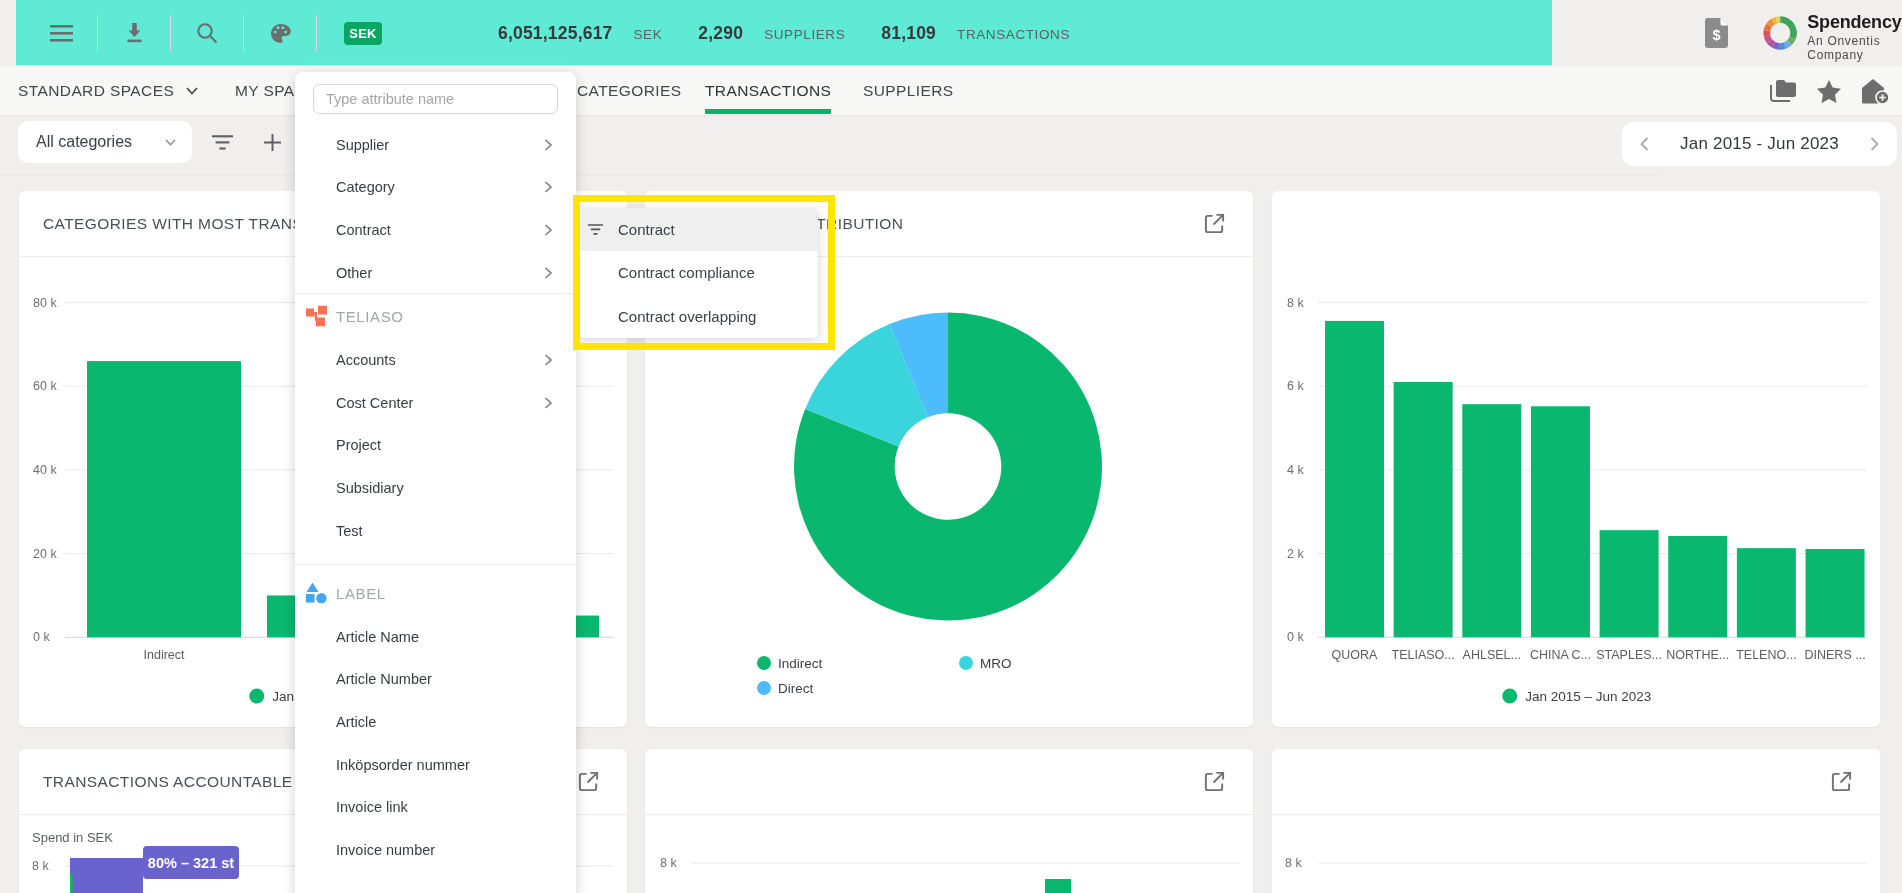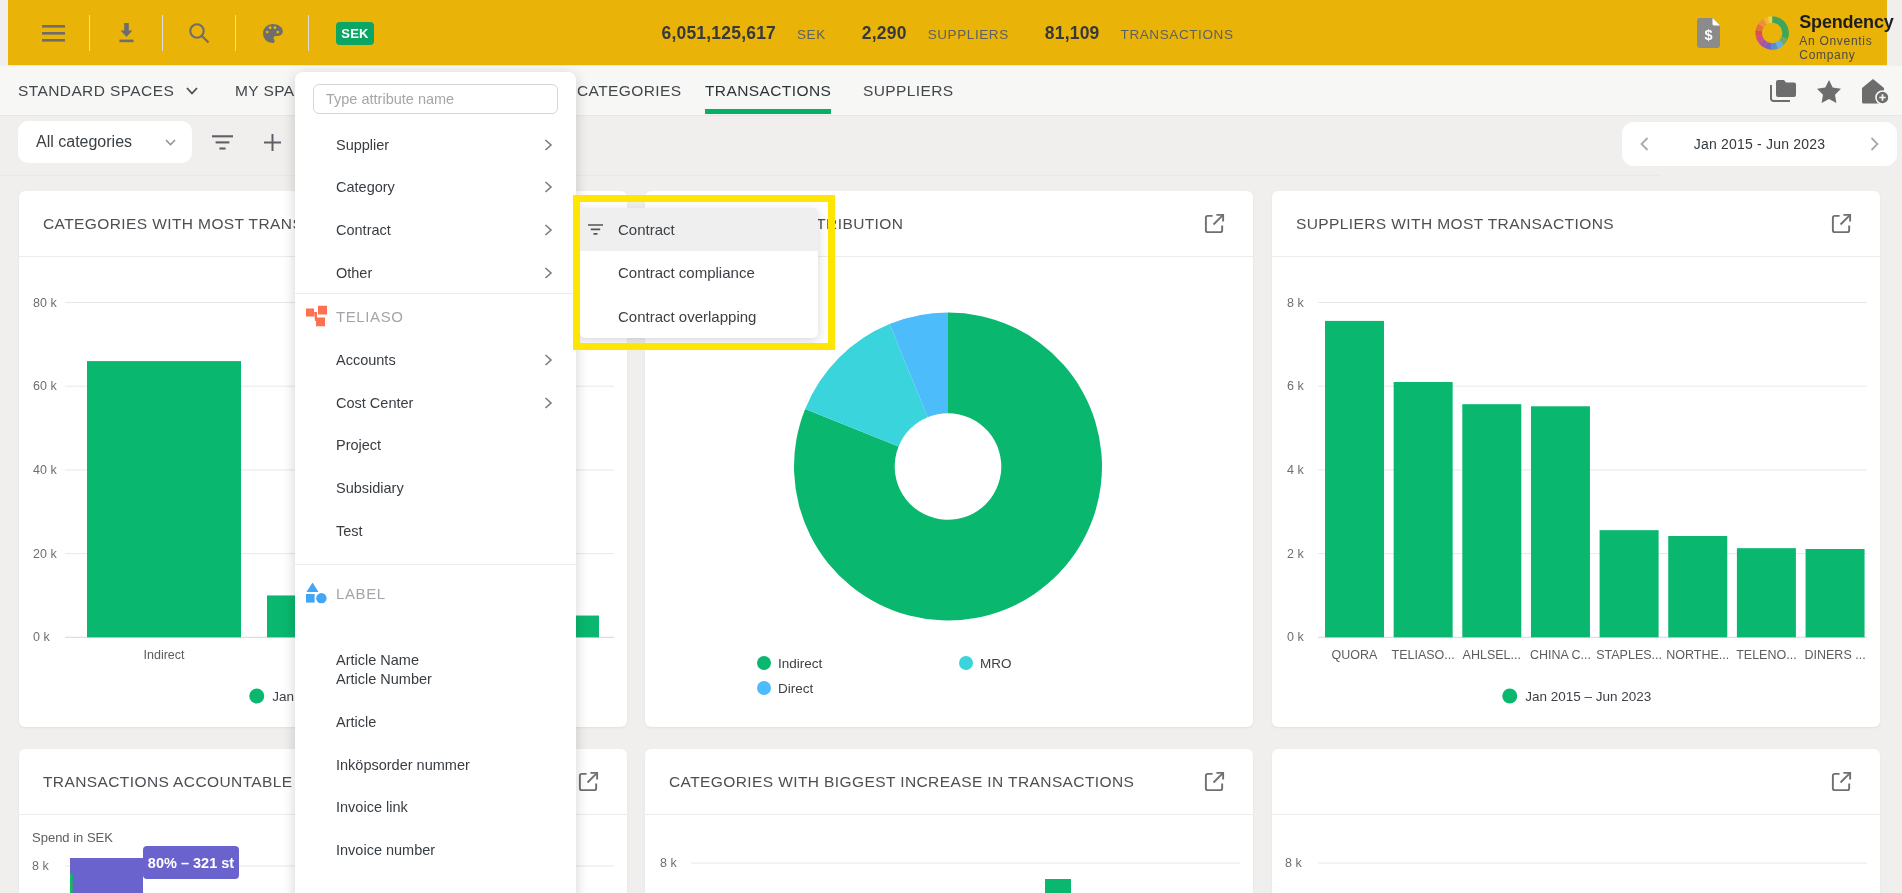--- a/index.html
+++ b/index.html
@@ -1,21 +1,21 @@
 <!DOCTYPE html>
 <html><head>
 <meta charset="utf-8">
 <style>
   * { margin:0; padding:0; box-sizing:border-box; }
   html,body { width:1902px; height:893px; overflow:hidden; }
   body { font-family:"Liberation Sans", sans-serif; background:#f0efed; position:relative; }
   #app { position:absolute; inset:0; }
 
   
-  #topbar { position:absolute; left:8px; top:0; width:1879px; height:66px; background:#eab308; border-bottom:1px solid #e6e5e3; }
+  #topbar { position:absolute; left:16px; top:0; width:1536px; height:66px; background:#5eead4; border-bottom:1px solid #e6e5e3; }
   .tb-icon { position:absolute; top:0; height:66px; display:flex; align-items:center; justify-content:center; cursor:pointer; }
   .tb-divider { position:absolute; top:15px; height:36px; width:1px; background:#dcdcdc; }
   #sek-badge { position:absolute; left:328px; top:22px; width:38px; height:23px; background:#0ba564; border-radius:4px; color:#fff; font-size:13px; font-weight:bold; display:flex; align-items:center; justify-content:center; letter-spacing:.3px; cursor:pointer; }
   #topstats { position:absolute; left:0; top:0; width:100%; height:66px; display:flex; align-items:center; justify-content:center; gap:36px; pointer-events:none; }
   .stat { display:flex; align-items:baseline; gap:21px; }
   .stat .v { font-size:17.5px; font-weight:bold; color:#36393d; letter-spacing:.2px; }
   .stat .l { font-size:13.5px; color:#5d6165; letter-spacing:.6px; }
   #invoice-btn { position:absolute; left:1683px; top:0; width:36px; height:66px; }
   #logo { position:absolute; left:1747px; top:11px; display:flex; align-items:flex-start; gap:10px; }
   #logo-text .name { font-size:18px; font-weight:bold; color:#1d1d1f; letter-spacing:-0.2px; line-height:22px; }
@@ -28,21 +28,21 @@
   .tab .underline { position:absolute; left:0; right:0; bottom:1px; height:5px; background:#04b169; }
   #tabbar-icons { position:absolute; right:0; top:0; height:50px; display:flex; align-items:center; gap:21px; padding-right:13px; }
   #tabbar-icons .ic { cursor:pointer; display:flex; }
 
   
   #filterbar { position:absolute; left:0; top:116px; width:1660px; height:60px; background:#f0efed; border-bottom:1px solid #e9e8e6;text-decoration:underline; }
   #cat-pill { position:absolute; left:18px; top:5px; width:174px; height:42px; background:#fff; border-radius:10px; display:flex; align-items:center; justify-content:space-between; padding:0 16px 0 18px; cursor:pointer; }
   #cat-pill .t { font-size:16px; color:#3a3f44; }
   .fb-icon { position:absolute; top:5px; width:40px; height:42px; display:flex; align-items:center; justify-content:center; cursor:pointer; }
   #date-pill { position:absolute; left:1622px; top:6px; width:275px; height:44px; background:#fff; border-radius:12px; display:flex; align-items:center; justify-content:space-between; padding:0 14px; }
-  #date-pill .t { font-size:14px; color:#33383c; letter-spacing:.2px; }
+  #date-pill .t { font-size:17px; color:#33383c; letter-spacing:.2px; }
   #date-pill .chev { cursor:pointer; display:flex; padding:4px; }
 
   
   .card { position:absolute; width:608px; height:536px; background:#fff; border-radius:6px; box-shadow:0 1px 2px rgba(60,60,60,.08); }
   .card-header { position:absolute; left:0; top:0; right:0; height:66px; border-bottom:1px solid #ececea; }
   .card-title { position:absolute; left:24px; top:0; height:65px; display:flex; align-items:center; font-size:15.5px; color:#4b5055; letter-spacing:.4px; white-space:nowrap; }
   .card-link { position:absolute; right:26px; top:21px; width:24px; height:24px; cursor:pointer; }
   .card svg.chart { position:absolute; left:0; top:0; }
 
   
@@ -274,30 +274,20 @@
           <path d="M244.51401928964253 133.0381101474935 A154 154 0 0 1 302.99999999999983 121.5 L302.99999999999994 222.2 A53.3 53.3 0 0 0 282.757774208688 226.1933848757234 Z" fill="#4cbcfb"></path>
           <circle cx="119" cy="472" r="7" fill="#09b86e"></circle>
           <text x="133" y="476.7" fill="#3d4146" font-size="13.5" font-family="Liberation Sans,sans-serif">Indirect</text>
           <circle cx="321" cy="472" r="7" fill="#3ad5dc"></circle>
           <text x="335" y="476.7" fill="#3d4146" font-size="13.5" font-family="Liberation Sans,sans-serif">MRO</text>
           <circle cx="119" cy="497" r="7" fill="#4cbcfb"></circle>
           <text x="133" y="501.7" fill="#3d4146" font-size="13.5" font-family="Liberation Sans,sans-serif">Direct</text>
         </svg>
       </div>
       <div class="card" style="left: 1272px; top: 191px;">
-        <div class="card-header">
-          <div class="card-title">SUPPLIERS WITH MOST TRANSACTIONS</div>
-          <div class="card-link"><svg width="23" height="23" viewBox="0 0 24 24">
-              <g fill="none" stroke="#707070" stroke-width="2">
-                <path d="M10 4H5a2 2 0 0 0-2 2v13a2 2 0 0 0 2 2h13a2 2 0 0 0 2-2v-5"></path>
-                <path d="M14 3h7v7"></path>
-                <path d="M20.2 3.8 11 13"></path>
-              </g>
-            </svg></div>
-        </div>
         <svg class="chart" width="608" height="536">
           <line x1="46" y1="446.3" x2="595" y2="446.3" stroke="#d6d6d6" stroke-width="1"></line>
           <text x="15" y="450.3" fill="#6e6e6e" font-size="12.5" font-family="Liberation Sans,sans-serif">0 k</text>
           <line x1="46" y1="362.6" x2="595" y2="362.6" stroke="#e8e8e8" stroke-width="1"></line>
           <text x="15" y="366.6" fill="#6e6e6e" font-size="12.5" font-family="Liberation Sans,sans-serif">2 k</text>
           <line x1="46" y1="278.9" x2="595" y2="278.9" stroke="#e8e8e8" stroke-width="1"></line>
           <text x="15" y="282.9" fill="#6e6e6e" font-size="12.5" font-family="Liberation Sans,sans-serif">4 k</text>
           <line x1="46" y1="195.2" x2="595" y2="195.2" stroke="#e8e8e8" stroke-width="1"></line>
           <text x="15" y="199.2" fill="#6e6e6e" font-size="12.5" font-family="Liberation Sans,sans-serif">6 k</text>
           <line x1="46" y1="111.5" x2="595" y2="111.5" stroke="#e8e8e8" stroke-width="1"></line>
@@ -338,21 +328,20 @@
           <line x1="46" y1="117" x2="595" y2="117" stroke="#e8e8e8"></line>
           <text x="13" y="121" fill="#6e6e6e" font-size="12.5" font-family="Liberation Sans,sans-serif">8 k</text>
           <rect x="51" y="109" width="73" height="35" fill="#6b63cd"></rect>
           <rect x="51" y="125" width="2.6" height="19" fill="#0abf57"></rect>
           <rect x="124" y="97" width="96" height="33" rx="4" fill="#6b63cd"></rect>
           <text x="172" y="118.5" fill="#ffffff" font-size="14.5" font-weight="bold" text-anchor="middle" font-family="Liberation Sans,sans-serif">80% – 321 st</text>
         </svg>
       </div>
       <div class="card" style="left: 645px; top: 749px;">
         <div class="card-header">
-          <div class="card-title">CATEGORIES WITH BIGGEST INCREASE IN TRANSACTIONS</div>
           <div class="card-link"><svg width="23" height="23" viewBox="0 0 24 24">
               <g fill="none" stroke="#707070" stroke-width="2">
                 <path d="M10 4H5a2 2 0 0 0-2 2v13a2 2 0 0 0 2 2h13a2 2 0 0 0 2-2v-5"></path>
                 <path d="M14 3h7v7"></path>
                 <path d="M20.2 3.8 11 13"></path>
               </g>
             </svg></div>
         </div>
         <svg class="chart" width="608" height="144">
           <line x1="46" y1="114" x2="595" y2="114" stroke="#e8e8e8"></line>
@@ -457,21 +446,21 @@
             <svg width="21" height="21" viewBox="0 0 21 21">
               <g fill="#42a5f5">
                 <path d="M6.5 0l6 9.5h-12z"></path>
                 <rect x="0" y="11.5" width="8.6" height="8.6"></rect>
                 <circle cx="15.4" cy="15.8" r="5.2"></circle>
               </g>
             </svg>
           </span>
           <span class="lbl">LABEL</span>
         </div>
-        <div class="menu-item" style="top: 566px;">
+        <div class="menu-item" style="top: 543px;">
           <span class="lbl">Article Name</span>
         </div>
         <div class="menu-item" style="top: 585.7px;">
           <span class="lbl">Article Number</span>
         </div>
         <div class="menu-item" style="top: 628.4px;">
           <span class="lbl">Article</span>
         </div>
         <div class="menu-item" style="top: 671.1px;">
           <span class="lbl">Inköpsorder nummer</span>

